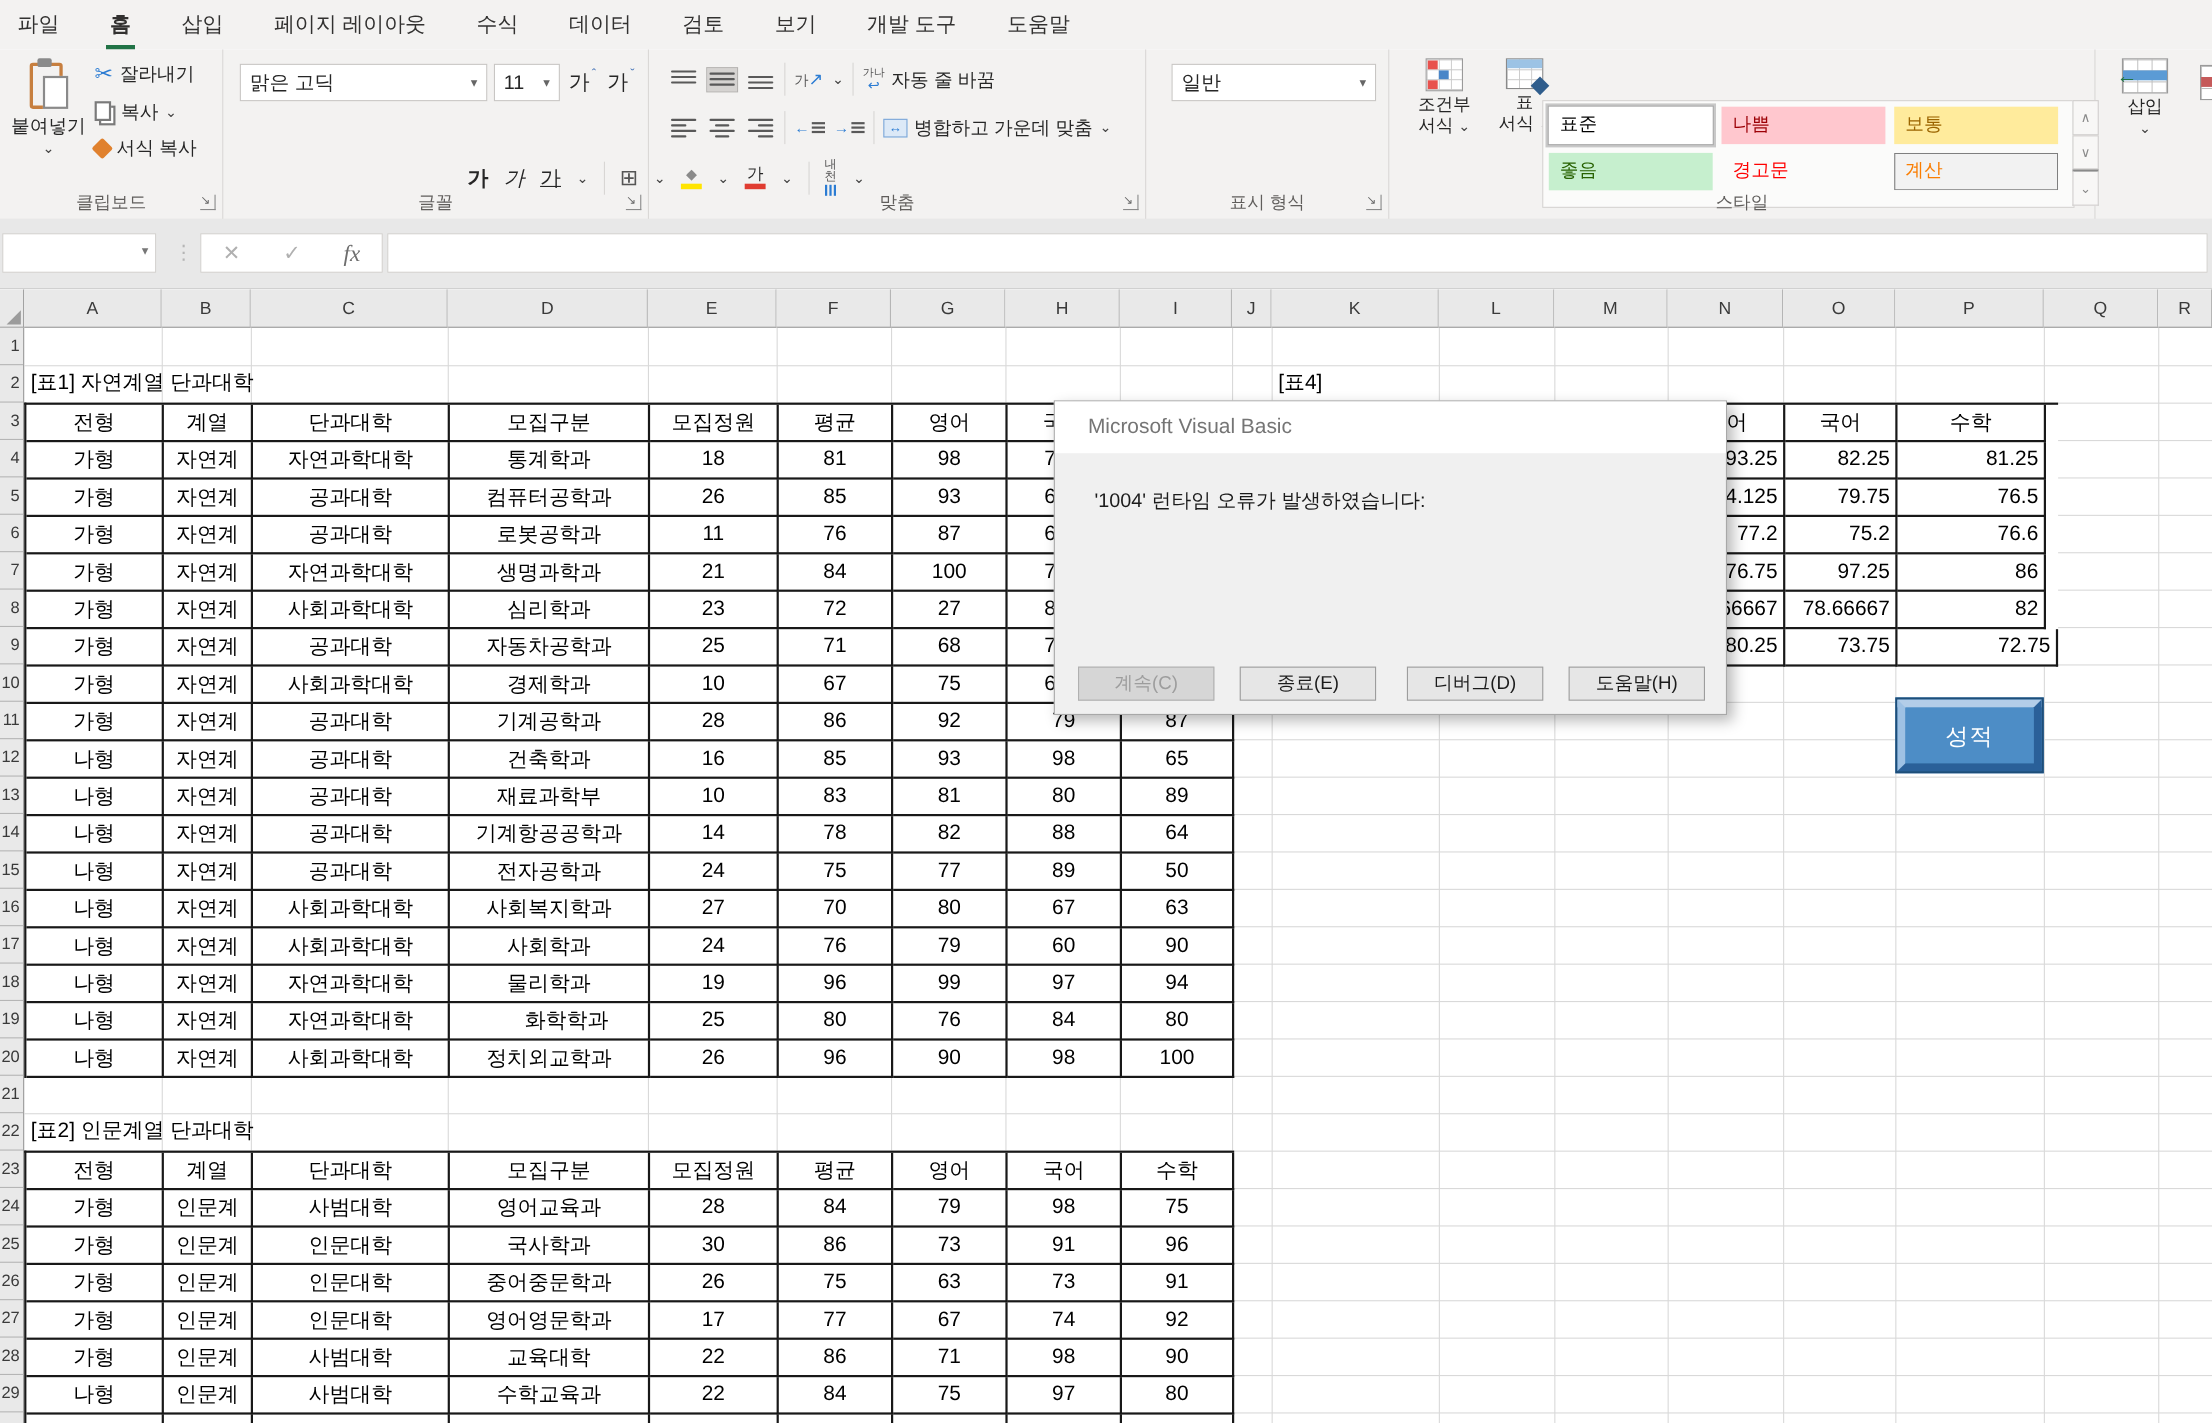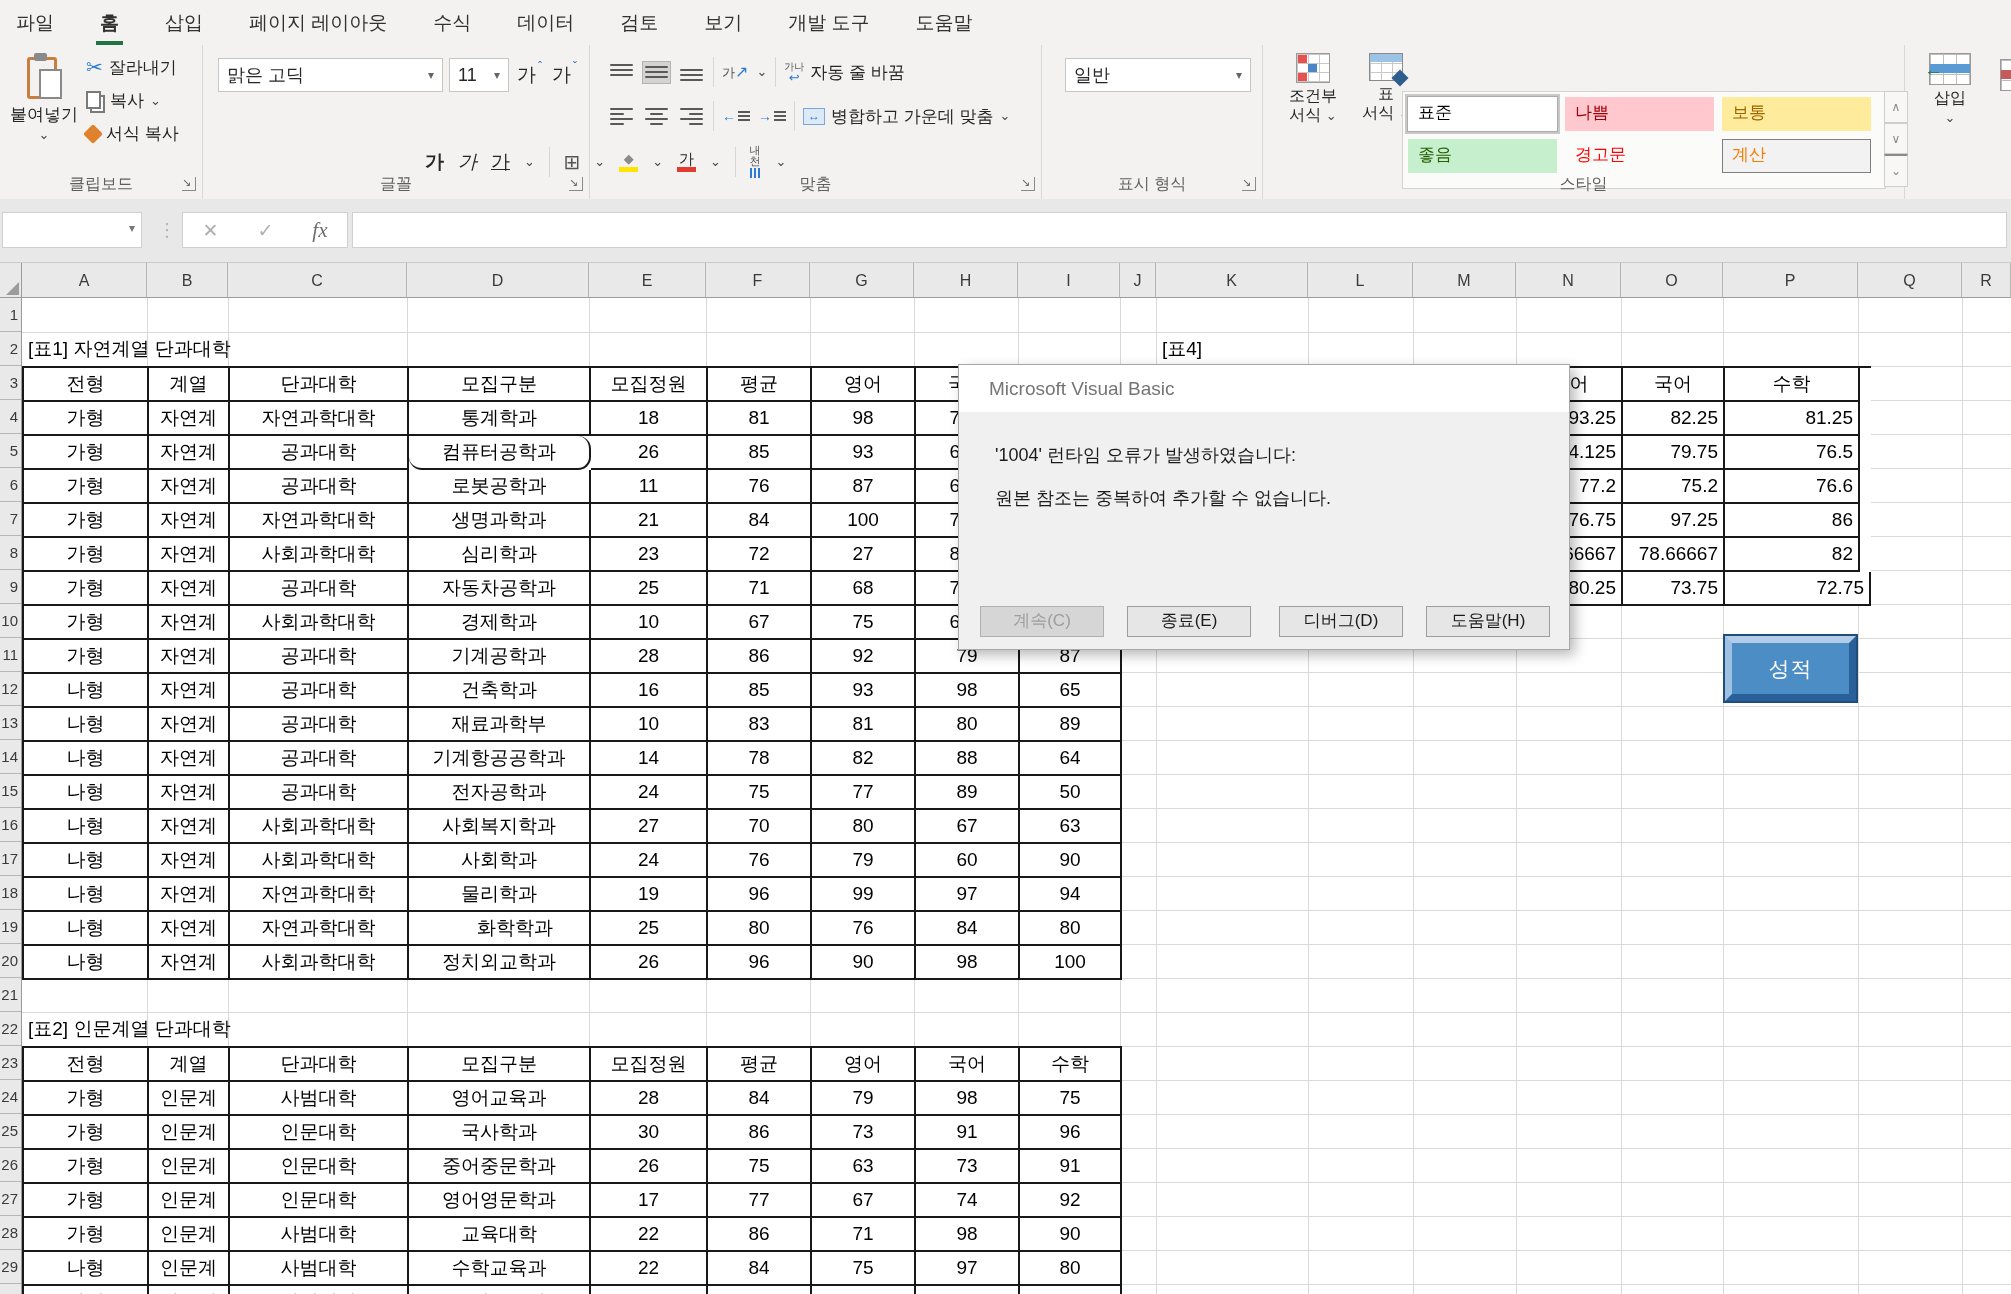--- a/index.html
+++ b/index.html
@@ -504,21 +504,21 @@
           <div class="xc" style="width: 117px;">18</div>
           <div class="xc" style="width: 104px;">81</div>
           <div class="xc" style="width: 104px;">98</div>
           <div class="xc clip" style="width: 104px;">7</div>
           <div class="xc" style="width: 102px;"></div>
         </div>
         <div class="xrow">
           <div class="xc" style="width: 125px;">가형</div>
           <div class="xc" style="width: 81px;">자연계</div>
           <div class="xc" style="width: 179px;">공과대학</div>
-          <div class="xc" style="width: 182px; border-radius: 13px;">컴퓨터공학과</div>
+          <div class="xc" style="width: 182px;">컴퓨터공학과</div>
           <div class="xc" style="width: 117px;">26</div>
           <div class="xc" style="width: 104px;">85</div>
           <div class="xc" style="width: 104px;">93</div>
           <div class="xc clip" style="width: 104px;">6</div>
           <div class="xc" style="width: 102px;"></div>
         </div>
         <div class="xrow">
           <div class="xc" style="width: 125px;">가형</div>
           <div class="xc" style="width: 81px;">자연계</div>
           <div class="xc" style="width: 179px;">공과대학</div>
@@ -815,21 +815,20 @@
     <div id="score-button">
       <div class="bevel">
           <span>성적</span>
         </div>
     </div>
 
     <div id="vb-dialog">
       <div id="vb-title">Microsoft Visual Basic</div>
       <div id="vb-msg">
         <div>'1004' 런타임 오류가 발생하였습니다:</div>
-        <div>원본 참조는 중복하여 추가할 수 없습니다.</div>
       </div>
       <div id="dialog-buttons">
           <div class="dlg-btn disabled" style="left: 21px;">계속(C)</div>
           <div class="dlg-btn" style="left: 168px;">종료(E)</div>
           <div class="dlg-btn" style="left: 320px;">디버그(D)</div>
           <div class="dlg-btn" style="left: 467px;">도움말(H)</div>
         </div>
     </div>
   </div>
 </div>

